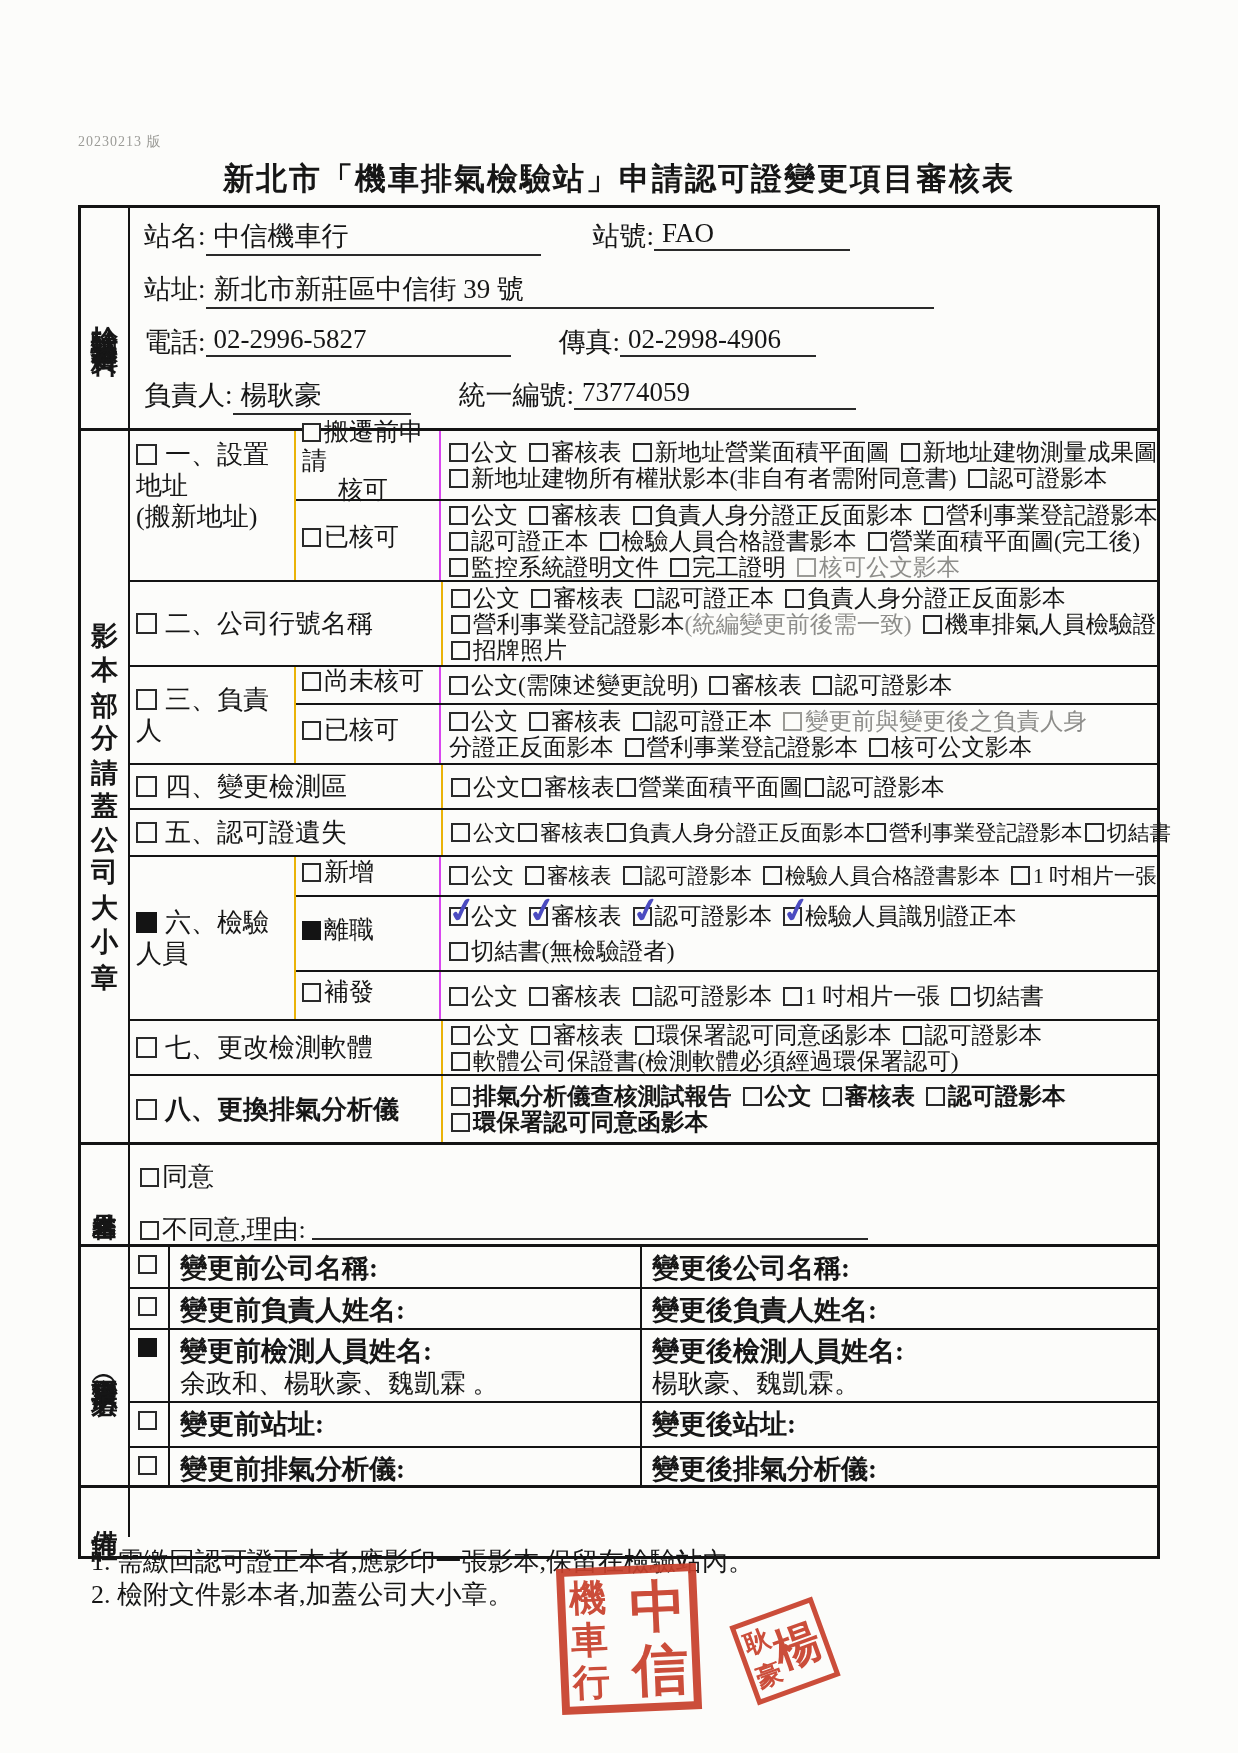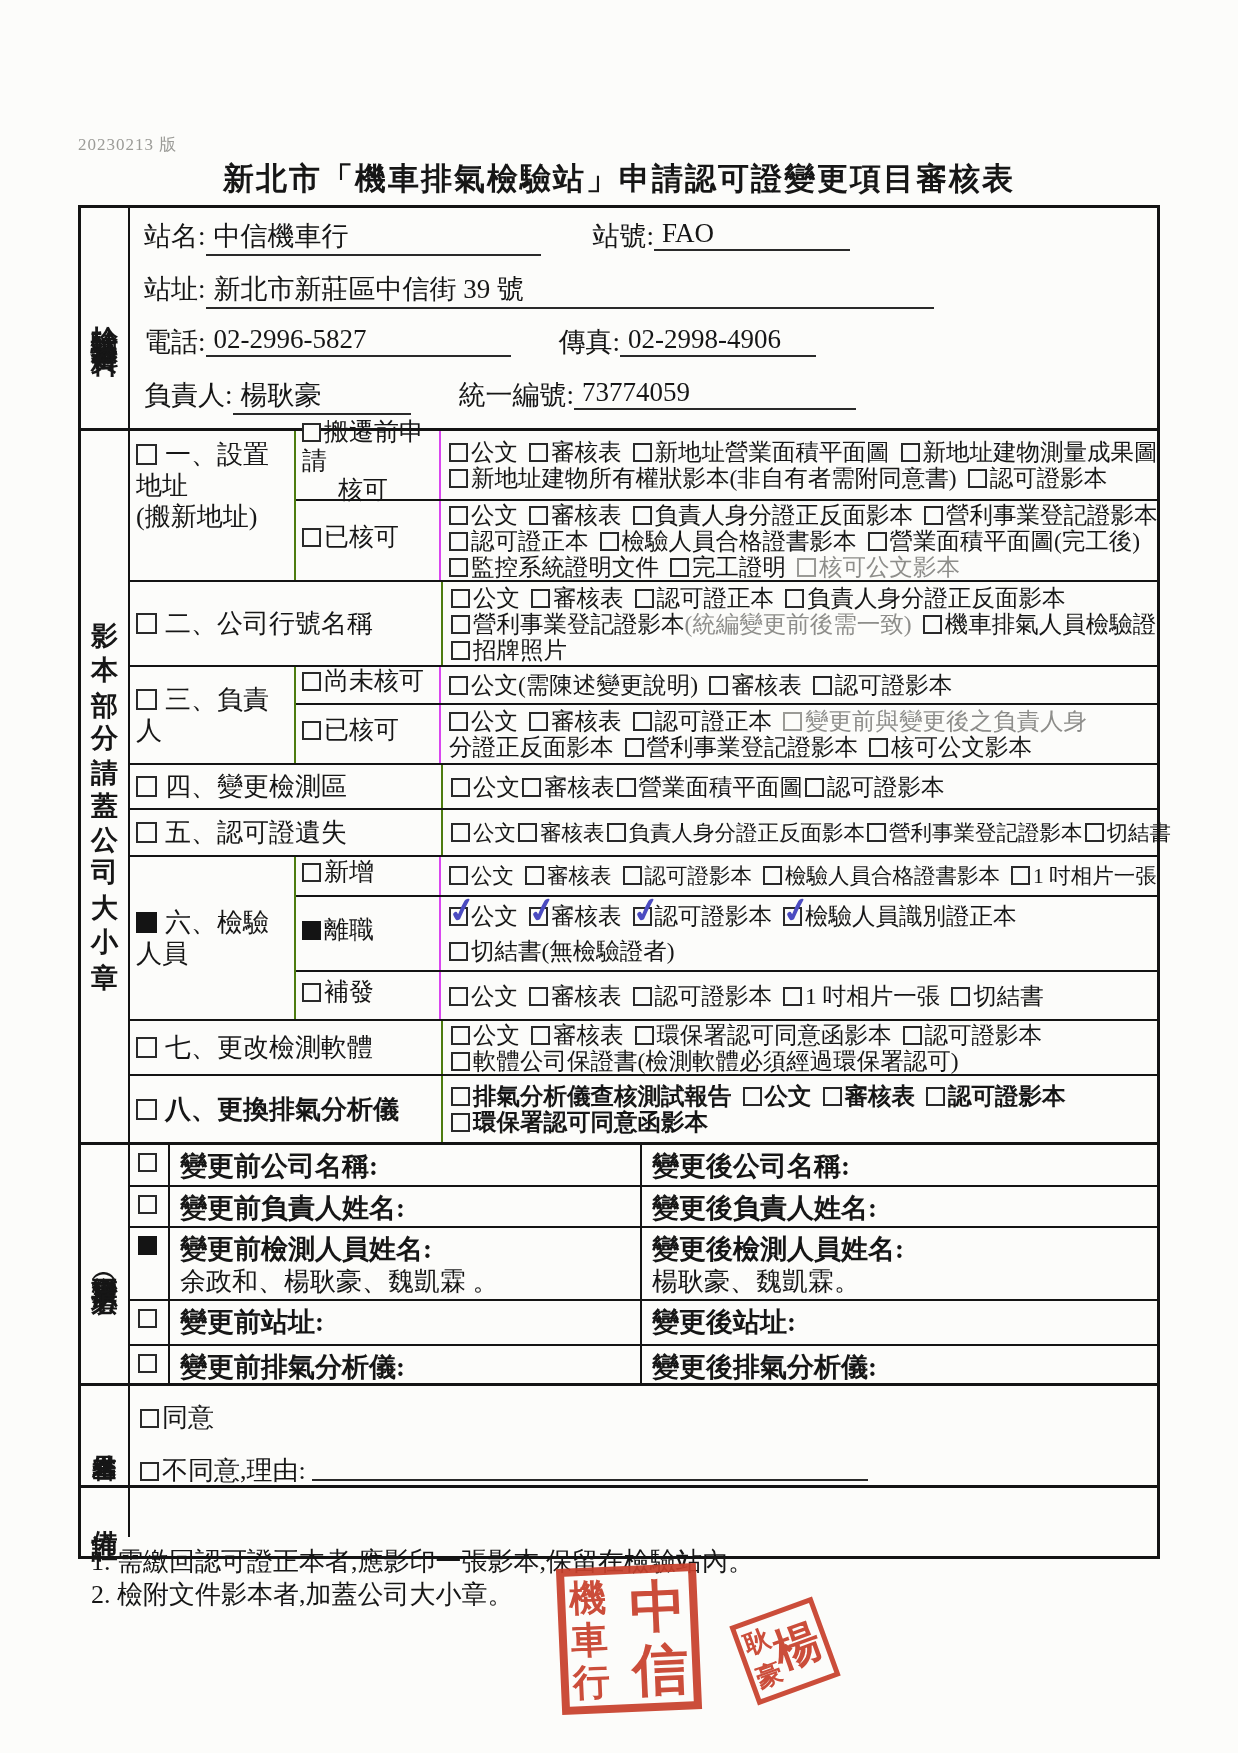--- a/index.html
+++ b/index.html
@@ -1,20 +1,20 @@
 <!DOCTYPE html>
 <html><head>
 <meta charset="utf-8">
 <style>
   * { box-sizing: border-box; margin: 0; padding: 0; }
   html,body { background:#e8e8e6; }
   body { font-family: "Liberation Serif", "DejaVu Serif", serif; color:#161616; }
   .page { position:relative; width:1238px; height:1753px; background:#fcfcfa; margin:0 auto; overflow:hidden; }
 
-  .version { position:absolute; left:78px; top:133px; font-size:17px; color:#9b9b97; letter-spacing:1px; }
+  .version { position:absolute; left:78px; top:133px; font-size:14px; color:#9b9b97; letter-spacing:1px; }
   .title { position:absolute; left:78px; top:158px; width:1082px; text-align:center; font-size:31px; font-weight:bold; letter-spacing:2px; }
 
   .sheet { position:absolute; left:78px; top:205px; width:1082px; border:3px solid #141414; background:#fcfcfa; }
   .section { display:flex; border-bottom:3px solid #141414; }
   .section:last-child { border-bottom:none;flex-direction:column; }
   .vhead { width:49px; flex:0 0 49px; border-right:2px solid #141414; display:flex; align-items:center; justify-content:center;
            writing-mode:vertical-rl; text-orientation:upright; font-weight:bold; }
   .vh-basic  { font-size:27px; letter-spacing:4px; }
   .vh-copies { font-size:27px; letter-spacing:34px; }
   .vh-change { font-size:26px; letter-spacing:2px; }
@@ -23,21 +23,21 @@
   .scontent { flex:1; min-width:0; }
 
   
   .basic { padding:10px 12px 0 14px; font-size:27px; }
   .fl { display:flex; align-items:flex-start; height:53px; }
   .uline { border-bottom:2px solid #2a2a2a; padding:0 4px 0 8px; white-space:nowrap; }
 
   
   .grp { display:flex; border-bottom:2px solid #141414; }
   .grp:last-child { border-bottom:none;font-weight:bold; }
-  .itemcell { width:166px; flex:0 0 166px; border-right:2px solid #4d7c0f; padding:8px 2px 0 6px; font-size:26px; line-height:31px; }
+  .itemcell { width:166px; flex:0 0 166px; border-right:2px solid #eab308; padding:8px 2px 0 6px; font-size:26px; line-height:31px; }
   .itemcell.center, .subcell.center { display:flex; flex-direction:column; justify-content:center; padding-top:0; }
   .itemcell.wide { width:313px; flex:0 0 313px; }
   .subwrap { flex:1; min-width:0; display:flex; flex-direction:column; }
   .subrow { display:flex; border-bottom:2px solid #141414; }
   .subrow:last-child { border-bottom:none; }
   .subcell { width:145px; flex:0 0 145px; border-right:2px solid #d946ef; padding:4px 2px 9px 6px; font-size:25px; line-height:29px; }
   .indent2 { padding-left:36px; }
   .docs { flex:1; min-width:0; padding:1px 4px 1px 8px; font-size:23.5px; display:flex; flex-direction:column; justify-content:center; }
   .docs.xs { font-size:21.5px; }
   .doc-line { line-height:26px; white-space:nowrap; }
@@ -259,92 +259,92 @@
           </div>
           <div class="docs">
               <div class="doc-line"><span class="doc-item"><span class="cb"></span><span class="lbl">排氣分析儀查核測試報告</span></span><span class="doc-item"><span class="cb"></span><span class="lbl">公文</span></span><span class="doc-item"><span class="cb"></span><span class="lbl">審核表</span></span><span class="doc-item"><span class="cb"></span><span class="lbl">認可證影本</span></span></div>
               <div class="doc-line"><span class="doc-item"><span class="cb"></span><span class="lbl">環保署認可同意函影本</span></span></div>
             </div>
         </div>
 
       </div>
     </div>
 
-    <div class="section">
-      <div class="vhead vh-change">變更事項︵必填︶</div>
-      <div class="scontent">
-
-        <div class="chg-row" style="height:42px">
-          <div class="chg-boxcol"><span class="cb" data-state="empty"></span></div>
-          <div class="chg-before">
-              <div class="chg-label">變更前公司名稱:</div>
-            </div>
-          <div class="chg-after">
-              <div class="chg-label">變更後公司名稱:</div>
-            </div>
-        </div>
-
-        <div class="chg-row" style="height:41px">
-          <div class="chg-boxcol"><span class="cb" data-state="empty"></span></div>
-          <div class="chg-before">
-              <div class="chg-label">變更前負責人姓名:</div>
-            </div>
-          <div class="chg-after">
-              <div class="chg-label">變更後負責人姓名:</div>
-            </div>
-        </div>
-
-        <div class="chg-row" style="height:73px">
-          <div class="chg-boxcol"><span class="cb" data-state="filled"></span></div>
-          <div class="chg-before">
-            <div class="chg-label">變更前檢測人員姓名:</div>
-            <div class="chg-value">余政和、楊耿豪、魏凱霖 。</div>
-          </div>
-          <div class="chg-after">
-            <div class="chg-label">變更後檢測人員姓名:</div>
-            <div class="chg-value">楊耿豪、魏凱霖。</div>
-          </div>
-        </div>
-
-        <div class="chg-row" style="height:45px">
-          <div class="chg-boxcol"><span class="cb" data-state="empty"></span></div>
-          <div class="chg-before">
-              <div class="chg-label">變更前站址:</div>
-            </div>
-          <div class="chg-after">
-              <div class="chg-label">變更後站址:</div>
-            </div>
-        </div>
-
-        <div class="chg-row" style="height:37px">
-          <div class="chg-boxcol"><span class="cb" data-state="empty"></span></div>
-          <div class="chg-before">
-              <div class="chg-label">變更前排氣分析儀:</div>
-            </div>
-          <div class="chg-after">
-              <div class="chg-label">變更後排氣分析儀:</div>
-            </div>
-        </div>
-
-      </div>
-    </div>
-
     <div class="section" style="height:102px">
       <div class="vhead vh-result">審查結果</div>
       <div class="scontent result">
         <div class="res-line">
           <span class="cb"></span><span>同意</span>
         </div>
         <div class="res-line">
           <span class="cb"></span><span>不同意,理由:</span>
           <span class="res-uline"></span>
         </div>
       </div>
     </div>
 
+    <div class="section">
+      <div class="vhead vh-change">變更事項︵必填︶</div>
+      <div class="scontent">
+
+        <div class="chg-row" style="height:42px">
+          <div class="chg-boxcol"><span class="cb" data-state="empty"></span></div>
+          <div class="chg-before">
+              <div class="chg-label">變更前公司名稱:</div>
+            </div>
+          <div class="chg-after">
+              <div class="chg-label">變更後公司名稱:</div>
+            </div>
+        </div>
+
+        <div class="chg-row" style="height:41px">
+          <div class="chg-boxcol"><span class="cb" data-state="empty"></span></div>
+          <div class="chg-before">
+              <div class="chg-label">變更前負責人姓名:</div>
+            </div>
+          <div class="chg-after">
+              <div class="chg-label">變更後負責人姓名:</div>
+            </div>
+        </div>
+
+        <div class="chg-row" style="height:73px">
+          <div class="chg-boxcol"><span class="cb" data-state="filled"></span></div>
+          <div class="chg-before">
+            <div class="chg-label">變更前檢測人員姓名:</div>
+            <div class="chg-value">余政和、楊耿豪、魏凱霖 。</div>
+          </div>
+          <div class="chg-after">
+            <div class="chg-label">變更後檢測人員姓名:</div>
+            <div class="chg-value">楊耿豪、魏凱霖。</div>
+          </div>
+        </div>
+
+        <div class="chg-row" style="height:45px">
+          <div class="chg-boxcol"><span class="cb" data-state="empty"></span></div>
+          <div class="chg-before">
+              <div class="chg-label">變更前站址:</div>
+            </div>
+          <div class="chg-after">
+              <div class="chg-label">變更後站址:</div>
+            </div>
+        </div>
+
+        <div class="chg-row" style="height:37px">
+          <div class="chg-boxcol"><span class="cb" data-state="empty"></span></div>
+          <div class="chg-before">
+              <div class="chg-label">變更前排氣分析儀:</div>
+            </div>
+          <div class="chg-after">
+              <div class="chg-label">變更後排氣分析儀:</div>
+            </div>
+        </div>
+
+      </div>
+    </div>
+
     <div class="section" style="height:68px">
       <div class="vhead vh-note">備註</div>
       <div class="scontent notes">
         <div>1. 需繳回認可證正本者,應影印一張影本,保留在檢驗站內。</div>
         <div>2. 檢附文件影本者,加蓋公司大小章。</div>
       </div>
     </div>
 
   </div>
 

